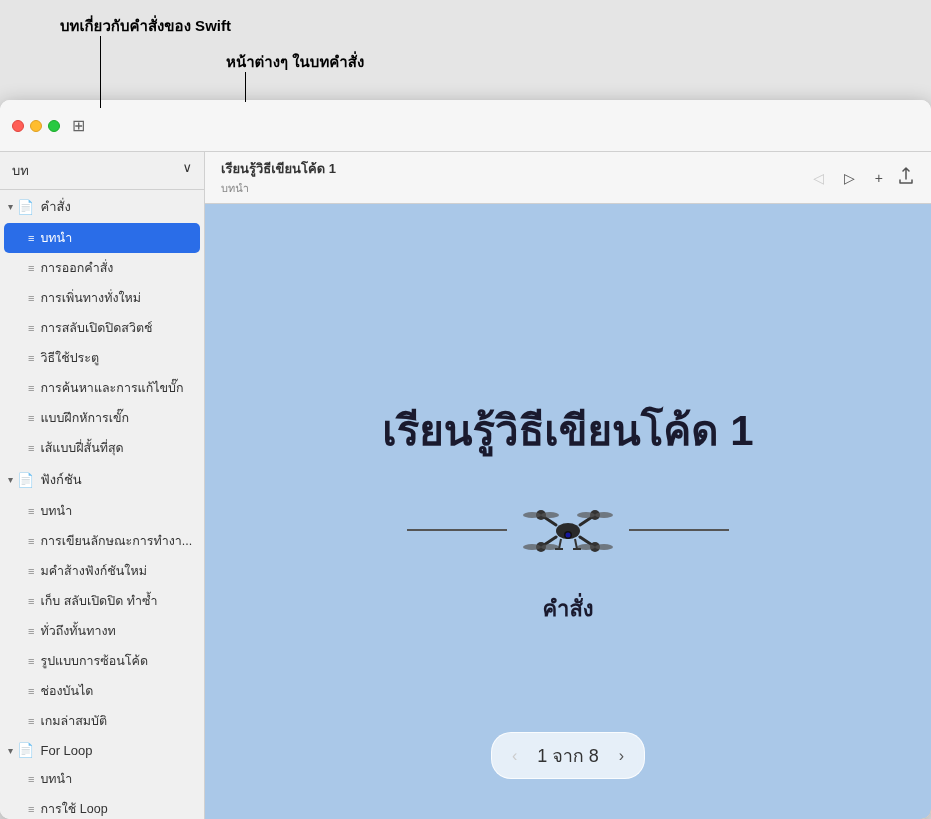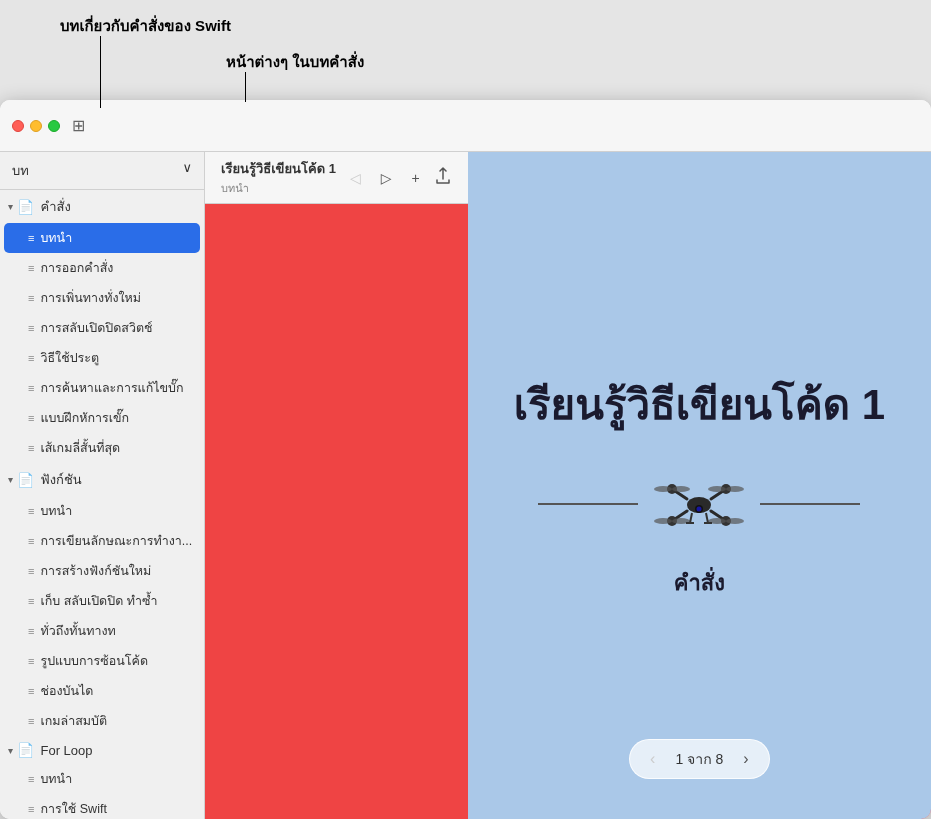--- a/index.html
+++ b/index.html
@@ -140,21 +140,22 @@
     }
 
     .sidebar-item.active .item-icon {
       color: #fff;
     }
 
     
     .main-panel {
       flex: 1;
       display: flex;
-      background: #ef4444;
+      flex-direction: column;
+      background: #fdba74;
       overflow: hidden;
     }
 
     .panel-toolbar {
       height: 52px;
       background: #f6f6f6;
       border-bottom: 1px solid #d0d0d0;
       display: flex;
       align-items: center;
       padding: 0 16px;
@@ -277,21 +278,21 @@
       font-size: 16px;
       color: #555;
       padding: 2px 4px;
     }
 
     .page-nav-btn.disabled {
       color: #ccc;
     }
 
     .page-nav-text {
-      font-size: 14px;
+      font-size: 18px;
       color: #333;
       font-weight: 500;
     }
 
     
     .sidebar-content::-webkit-scrollbar {
       width: 6px;
     }
     .sidebar-content::-webkit-scrollbar-track {
       background: transparent;
@@ -377,41 +378,41 @@
           <div class="sidebar-item">
             <span class="item-icon">≡</span>
             <span>การค้นหาและการแก้ไขบั๊ก</span>
           </div>
           <div class="sidebar-item">
             <span class="item-icon">≡</span>
             <span>แบบฝึกหัการเขั๊ก</span>
           </div>
           <div class="sidebar-item">
             <span class="item-icon">≡</span>
-            <span>เส้เกมลี่สั้นที่สุด</span>
+            <span>เส้แบบฝี่สั้นที่สุด</span>
           </div>
         </div>
 
         <div class="sidebar-section">
           <div class="sidebar-section-header">
             <span class="chevron">▾</span>
             <span class="sidebar-section-icon">📄</span>
             <span>ฟังก์ชัน</span>
           </div>
           <div class="sidebar-item">
             <span class="item-icon">≡</span>
             <span>บทนำ</span>
           </div>
           <div class="sidebar-item">
             <span class="item-icon">≡</span>
             <span>การเขียนลักษณะการทำงา...</span>
           </div>
           <div class="sidebar-item">
             <span class="item-icon">≡</span>
-            <span>การสร้างฟังก์ชันใหม่</span>
+            <span>มคำส้างฟังก์ชันใหม่</span>
           </div>
           <div class="sidebar-item">
             <span class="item-icon">≡</span>
             <span>เก็บ สลับเปิดปิด ทำซ้ำ</span>
           </div>
           <div class="sidebar-item">
             <span class="item-icon">≡</span>
             <span>ทั่วถึงทั้นทางท</span>
           </div>
           <div class="sidebar-item">
@@ -433,21 +434,21 @@
             <span class="chevron">▾</span>
             <span class="sidebar-section-icon">📄</span>
             <span>For Loop</span>
           </div>
           <div class="sidebar-item">
             <span class="item-icon">≡</span>
             <span>บทนำ</span>
           </div>
           <div class="sidebar-item">
             <span class="item-icon">≡</span>
-            <span>การใช้ Swift</span>
+            <span>การใช้ Loop</span>
           </div>
 
         </div>
 
       </div>
     </div>
 
     <div class="main-panel">
 
       <div class="panel-toolbar">

